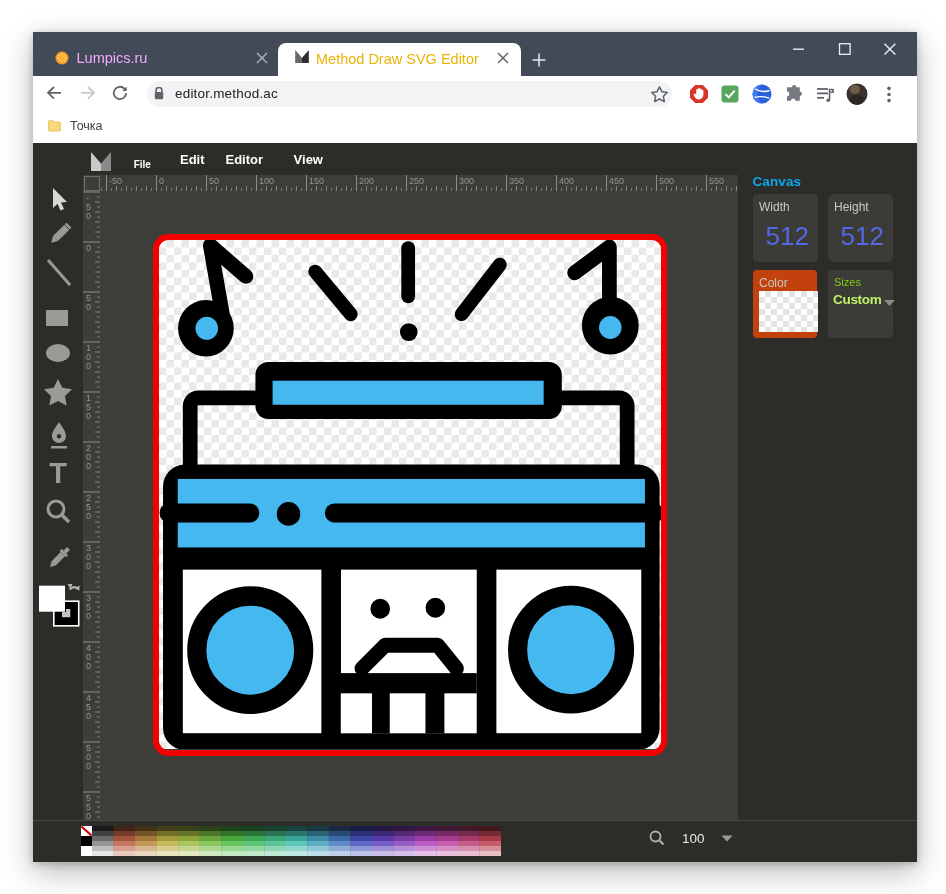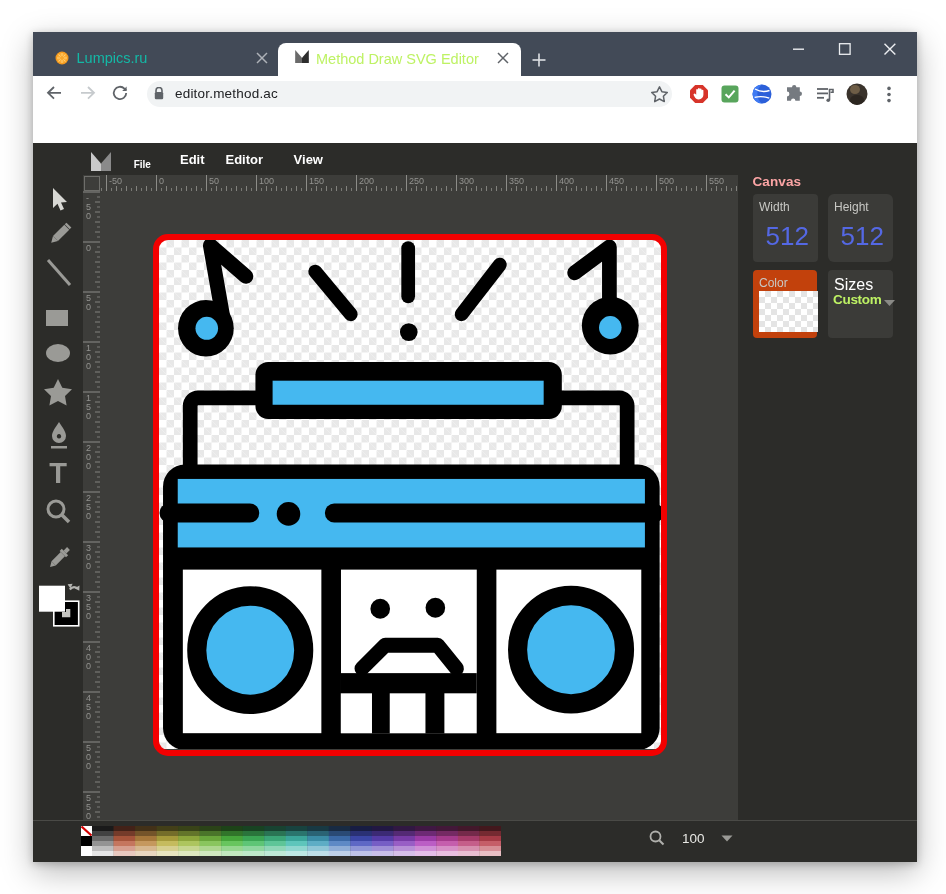--- a/index.html
+++ b/index.html
@@ -10,33 +10,33 @@
         <circle cx="7" cy="7" r="6.5" fill="#f59b1f"></circle>
         <circle cx="7" cy="7" r="5" fill="#fcae37"></circle>
         <g stroke="#ffd27a" stroke-width="0.9">
           <line x1="7" y1="2" x2="7" y2="12"></line>
           <line x1="2" y1="7" x2="12" y2="7"></line>
           <line x1="3.5" y1="3.5" x2="10.5" y2="10.5"></line>
           <line x1="10.5" y1="3.5" x2="3.5" y2="10.5"></line>
         </g>
         <circle cx="7" cy="7" r="2" fill="#f8a82d"></circle>
       </svg>
-      <div class="abs" style="left:43.5px;top:19px;height:15px;font-size:14.5px;line-height:15px;color:#14b8a6">Lumpics.ru</div>
+      <div class="abs" style="left:43.5px;top:19px;height:15px;font-size:14.5px;line-height:15px;color:#f0abfc">Lumpics.ru</div>
       <svg class="abs" style="left:222.5px;top:19.5px" width="12" height="12" viewBox="0 0 12 12">
         <g stroke="#aeb2b8" stroke-width="1.5">
           <line x1="1" y1="1" x2="11" y2="11"></line>
           <line x1="11" y1="1" x2="1" y2="11"></line>
         </g>
       </svg>
       <div class="abs" style="left:245px;top:11px;width:243px;height:33px;background:#fff;border-radius:8px 8px 0 0"></div>
       <svg style="position:absolute;left:262px;top:18px" width="14" height="13" viewBox="0 0 20 19">
         <polygon points="0,0 10,11.5 10,19 0,19" fill="#6a6a6a"></polygon>
         <polygon points="10,11.5 20,0 20,19 10,19" fill="#2d2d2d"></polygon>
       </svg>
-      <div class="abs" style="left:283px;top:19.5px;height:15px;font-size:14.5px;line-height:15px;color:#bef264">Method Draw SVG Editor</div>
+      <div class="abs" style="left:283px;top:19.5px;height:15px;font-size:14.5px;line-height:15px;color:#eab308">Method Draw SVG Editor</div>
       <svg class="abs" style="left:463.5px;top:19.5px" width="12" height="12" viewBox="0 0 12 12">
         <g stroke="#5f6368" stroke-width="1.5">
           <line x1="1" y1="1" x2="11" y2="11"></line>
           <line x1="11" y1="1" x2="1" y2="11"></line>
         </g>
       </svg>
       <svg class="abs" style="left:499px;top:21px" width="14" height="14" viewBox="0 0 14 14">
         <g stroke="#dfe1e5" stroke-width="1.6">
           <line x1="7" y1="0.5" x2="7" y2="13.5"></line>
           <line x1="0.5" y1="7" x2="13.5" y2="7"></line>
@@ -101,20 +101,26 @@
         <ellipse cx="9" cy="6.5" rx="5" ry="4.5" fill="#6e5d46"></ellipse>
         <ellipse cx="11" cy="17" rx="7" ry="5" fill="#2c2620"></ellipse>
       </svg>
       <svg style="position:absolute;left:851px;top:9px" width="10" height="19" viewBox="0 0 10 19">
         <g fill="#5f6368">
           <circle cx="5" cy="3.4" r="1.8"></circle>
           <circle cx="5" cy="9.5" r="1.8"></circle>
           <circle cx="5" cy="15.6" r="1.8"></circle>
         </g>
       </svg>
+    </div>
+    <div class="abs" style="left:0;top:78px;width:884px;height:33px;background:#fff">
+      <svg class="abs" style="left:15px;top:9px" width="13" height="13" viewBox="0 0 13 13">
+        <path d="M 0.5,2.5 a 1,1 0 0 1 1,-1 h 3.2 l 1.4,1.6 h 5.4 a 1,1 0 0 1 1,1 v 7 a 1,1 0 0 1 -1,1 h -10 a 1,1 0 0 1 -1,-1 Z" fill="#f7d87c" stroke="#e8bf55" stroke-width="0.8"></path>
+      </svg>
+      <div class="abs" style="left:37px;top:10px;height:13px;font-size:12.5px;line-height:13px;color:#3c4043">Точка</div>
     </div>
     <div class="abs" style="left:0;top:111px;width:884px;height:719px;background:#2c2c29">
       <div class="abs" style="left:50px;top:32px;width:655px;height:645px;background:#3d3d3a"></div>
       <div class="abs" style="left:50px;top:32px;width:609px;height:16px">
         <svg width="655" height="16" viewBox="0 0 655 16" style="position:absolute;left:0;top:0" font-family="Liberation Sans, sans-serif">
           <rect x="0" y="0" width="655" height="16" fill="#3d3d3a"></rect>
           <line x1="3.5" y1="11" x2="3.5" y2="16" stroke="#83837f" stroke-width="1"></line>
           <line x1="8.5" y1="13" x2="8.5" y2="16" stroke="#7a7a76" stroke-width="1"></line>
           <line x1="13.5" y1="11" x2="13.5" y2="16" stroke="#83837f" stroke-width="1"></line>
           <line x1="18.5" y1="13" x2="18.5" y2="16" stroke="#7a7a76" stroke-width="1"></line>
@@ -498,35 +504,35 @@
           </g>
           <rect x="20.8" y="426.2" width="24.9" height="24.6" fill="#000" stroke="#fff" stroke-width="1.6"></rect>
           <path d="M 29,442.3 L 29,437 L 33,437 L 33,433.9 L 37.3,433.9 L 37.3,442.3 Z" fill="#c4c4c0"></path>
           <rect x="6" y="410.7" width="26" height="26" fill="#fff"></rect>
           <path d="M 36.8,414.5 q 3.5,-4.2 8,-1" fill="none" stroke="#b5b5b1" stroke-width="2.2"></path>
           <path d="M 34.6,409.2 l 5,-0.4 l -2.2,4.6 Z" fill="#b5b5b1"></path>
           <path d="M 46.5,410.5 l -0.2,5.2 l -4.6,-2.4 Z" fill="#b5b5b1"></path>
         </svg>
       </div>
       <div class="abs" style="left:705px;top:0;width:179px;height:719px;background:#2c2c29">
-        <div class="abs" style="left:14.5px;top:31px;font-size:13.5px;font-weight:bold;color:#fca5a5;letter-spacing:0.1px">Canvas</div>
+        <div class="abs" style="left:14.5px;top:31px;font-size:13.5px;font-weight:bold;color:#0ea5e9;letter-spacing:0.1px">Canvas</div>
         <div class="abs" style="left:15px;top:51px;width:64.5px;height:68px;background:#3b3b38;border-radius:4px">
           <div class="abs" style="left:6px;top:6px;font-size:12px;color:#c8c8c4">Width</div>
           <div class="abs" style="left:2px;top:27px;width:64.5px;text-align:center;font-size:26px;color:#5468e4">512</div>
         </div>
         <div class="abs" style="left:90px;top:51px;width:64.5px;height:68px;background:#3b3b38;border-radius:6px">
           <div class="abs" style="left:6px;top:6px;font-size:12px;color:#c8c8c4">Height</div>
           <div class="abs" style="left:2px;top:27px;width:64.5px;text-align:center;font-size:26px;color:#5468e4">512</div>
         </div>
         <div class="abs" style="left:15px;top:127px;width:64px;height:68px;background:#c2410c;border-radius:4px">
           <div class="abs" style="left:6px;top:6px;font-size:12px;color:#c8c8c4">Color</div>
           <div class="abs" style="left:5.5px;top:21px;width:59px;height:41px;background-image:linear-gradient(45deg,#e4e4e4 25%,transparent 25%,transparent 75%,#e4e4e4 75%),linear-gradient(45deg,#e4e4e4 25%,#fff 25%,#fff 75%,#e4e4e4 75%);background-size:12px 12px;background-position:0 0,6px 6px;background-color:#fff"></div>
         </div>
         <div class="abs" style="left:90px;top:127px;width:64.5px;height:68px;background:#3b3b38;border-radius:4px">
-          <div class="abs" style="left:6px;top:6px;font-size:16px;color:#ffffff">Sizes</div>
+          <div class="abs" style="left:6px;top:6px;font-size:11px;color:#84cc16">Sizes</div>
           <div class="abs" style="left:5px;top:22px;font-size:13.5px;font-weight:bold;color:#bef264;letter-spacing:-0.3px">Custom</div>
           <svg class="abs" style="left:55px;top:29px" width="13" height="8" viewBox="0 0 13 8">
             <path d="M 1,1 L 6.5,7 L 12,1 Z" fill="#8a8a86"></path>
           </svg>
         </div>
       </div>
       <div class="abs" style="left:0;top:677px;width:884px;height:42px;background:#2c2c29;border-top:1px solid #4a4a46">
         <svg width="420" height="30" viewBox="0 0 420 30" style="position:absolute;left:48px;top:5px">
           <rect x="0" y="0" width="11" height="10" fill="#fff"></rect>
           <line x1="0.5" y1="0.5" x2="10.5" y2="9.5" stroke="#d40000" stroke-width="2.2"></line>

